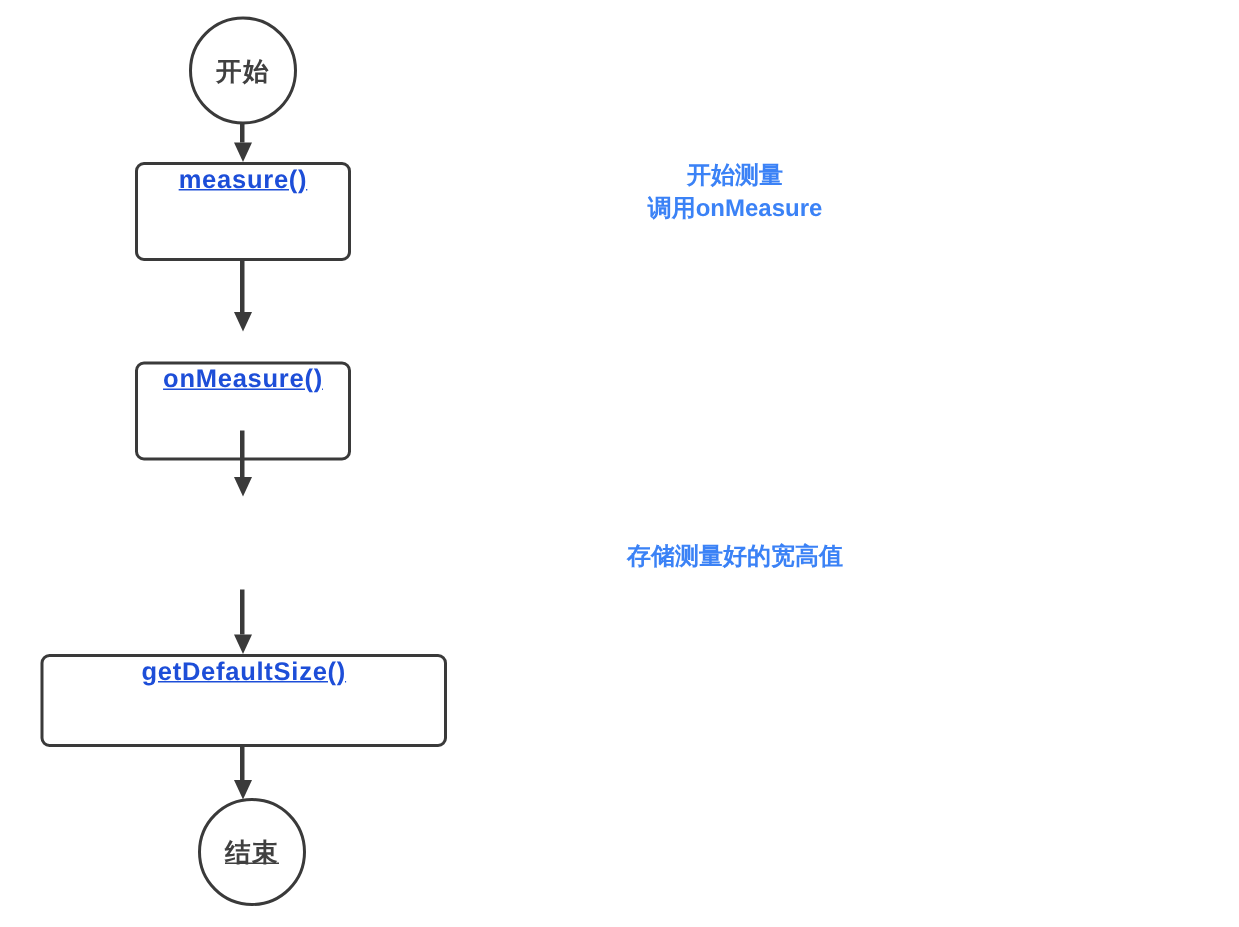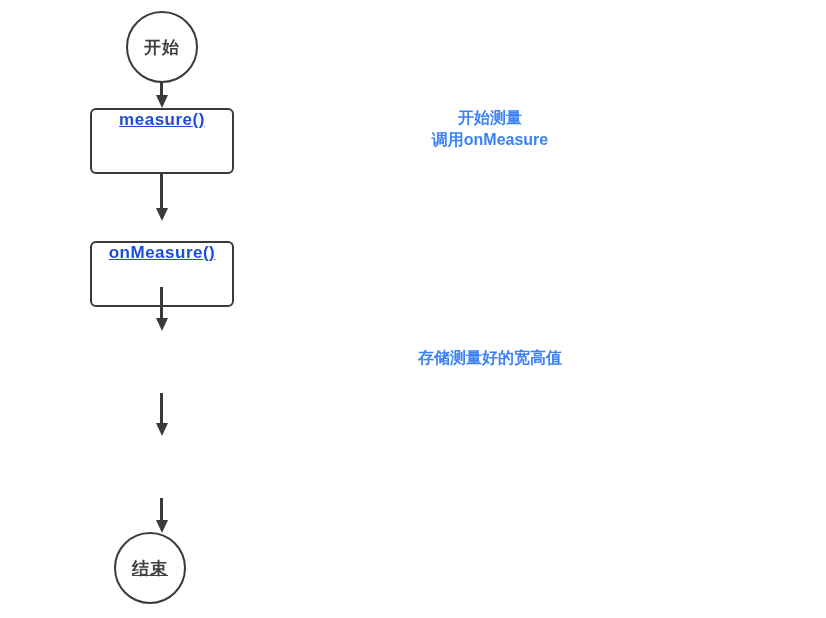--- a/index.html
+++ b/index.html
@@ -20,21 +20,21 @@
     letter-spacing: 1px; background: #ffffff;
   }
   .node-box {
     position: absolute;
     border: 2.5px solid #3a3a3a; border-radius: 6px;
     display: flex; align-items: flex-start; justify-content: center;
     font-size: 17px; font-weight: bold; color: #1d4ed8;
     background: #ffffff; letter-spacing: 0.5px; text-decoration: underline;
   }
   .circle-start { left: 126px; top: 11px; }
-  .circle-end   { left: 114px; top: 532px; text-decoration: underline; }
+  .circle-end   { left: 132px; top: 532px; text-decoration: underline; }
   .box-measure   { left: 90px; top: 108px; width: 144px; height: 66px; }
   .box-onmeasure { left: 90px; top: 221px; width: 144px; height: 66px; margin-top: 20px; }
   .box-setmd     { left: 27px; top: 330px; width: 271px; height: 63px; }
   .box-getds     { left: 27px; top: 436px; width: 271px; height: 62px; }
   .arrow {
     position: absolute; left: 155px; width: 13px;
     display: flex; flex-direction: column; align-items: center;
   }
   .arrow .shaft { width: 2.5px; background: #3a3a3a; }
   .arrow .head {
@@ -48,21 +48,21 @@
   .arrow-3 { top: 287px; } .arrow-3 .shaft { height: 31px; }
   .arrow-4 { top: 393px; } .arrow-4 .shaft { height: 30px; }
   .arrow-5 { top: 498px; } .arrow-5 .shaft { height: 22px; }
   .annotation {
     position: absolute; left: 250px; width: 480px;
     text-align: center; font-size: 16px; font-weight: bold;
     color: #3b82f6; line-height: 22px;
   }
   .ann-1 { top: 107px; }
   .ann-2 { top: 229px; }
-  .ann-3 { top: 347px; text-align: center; }
+  .ann-3 { top: 361px; text-align: center; }
   .ann-4 { top: 454px; }
 </style>
 </head>
 <body>
 
 <div class="canvas">
 
   <div class="node-circle circle-start">
     <span>开始</span>
   </div>
@@ -89,20 +89,23 @@
     <div class="shaft"></div>
     <div class="head"></div>
   </div>
 
 
   <div class="arrow arrow-4">
     <div class="shaft"></div>
     <div class="head"></div>
   </div>
 
+  <div class="node-box box-getds">
+    <span>getDefaultSize()</span>
+  </div>
 
   <div class="arrow arrow-5">
     <div class="shaft"></div>
     <div class="head"></div>
   </div>
 
   <div class="node-circle circle-end">
     <span>结束</span>
   </div>
 

